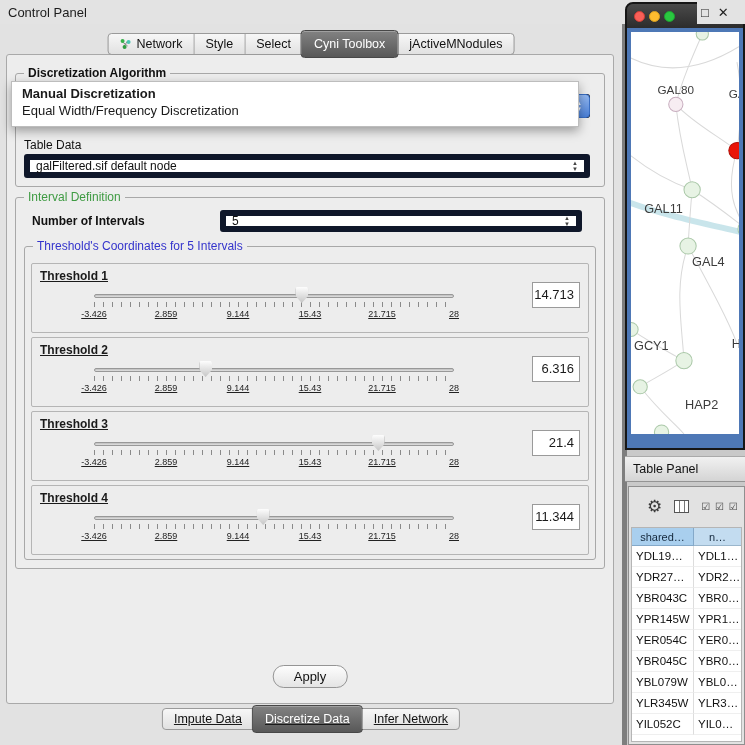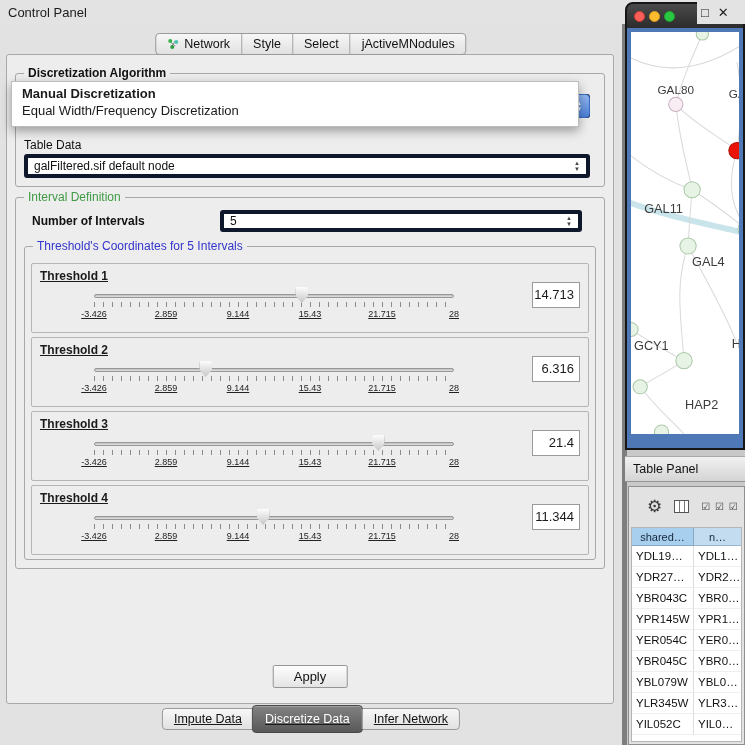--- a/index.html
+++ b/index.html
@@ -50,21 +50,21 @@
   }
   .fs { position:absolute; border:1px solid #a8a8a8; border-radius:3px; }
   .fs > .legend { position:absolute; top:-8px; left:8px; background:#ededed; padding:0 4px; font-size:12px; line-height:14px; }
   .legend-dark  { color:#111; font-weight:bold; }
   .legend-green { color:#3f9b43; }
   .legend-blue  { color:#3434cc; }
 
   
   .combo {
     position:absolute; display:flex; align-items:center;
-    background:#fff; border:4px solid #0f172a; border-radius:3px;
+    background:#fff; border:6px solid #0f172a; border-radius:3px;
     font-size:12px; padding:0 6px; color:#111;
   }
   .combo .arrows { margin-left:auto; display:flex; flex-direction:column; align-items:center; font-size:6px; line-height:6px; color:#444; }
   .combo .arrows::before { content:"▲"; }
   .combo .arrows::after  { content:"▼"; }
   .combo-cap {
     position:absolute; width:22px; height:24px;
     background:linear-gradient(#92b7f0,#4a7fd6);
     border:1px solid #3a6ec2; border-radius:0 4px 4px 0;
     display:flex; flex-direction:column; align-items:center; justify-content:center;
@@ -107,21 +107,21 @@
   
   .listbox { position:absolute; left:8px; top:28px; width:574px; height:52px;
              background:#fff; border:1px solid #b0b0b0; overflow:hidden; }
   .listbox .item { font-size:12px; height:18px; line-height:18px; padding:0 6px; }
   .vscroll { position:absolute; right:0; top:0; bottom:0; width:14px; background:#f2f2f2; border-left:1px solid #ccc; }
   .vscroll .sb-thumb { position:absolute; left:2px; top:2px; width:9px; height:26px; background:#c4c4c4; border-radius:5px; }
 
   .apply-btn { position:absolute; left:50%; transform:translateX(-50%); top:610px;
                padding:3px 20px; font-size:13px; color:#111;
                background:linear-gradient(#fdfdfd,#e4e4e4);
-               border:1px solid #959595; border-radius:2px; }
+               border:1px solid #959595; border-radius:11px; }
 
   
   .net-window {
     position:absolute; left:625px; top:2px; width:120px; height:448px;
     border:2px solid #161616; border-radius:8px 8px 0 0;
     background:#2e2e2e; z-index:10; overflow:hidden;
   }
   .net-titlebar { height:24px; background:linear-gradient(#4a4a4a,#2c2c2c);
                   display:flex; align-items:center; gap:4px; padding-left:7px; }
   .light { width:11px; height:11px; border-radius:50%; }
@@ -181,20 +181,23 @@
           <circle cx="5" cy="9" r="2" fill="#2e9e42"></circle>
       </svg>
       <span>Network</span>
     </div>
     <div class="tab">
         <span>Style</span>
       </div>
     <div class="tab">
         <span>Select</span>
       </div>
+    <div class="tab selected">
+        <span>Cyni Toolbox</span>
+      </div>
     <div class="tab">
         <span>jActiveMNodules</span>
       </div>
   </div>
 
   <div class="cp-inner">
 
     <div class="fs" style="left:8px; top:18px; width:590px; height:114px;">
       <div class="legend legend-dark">Discretization Algorithm</div>
       <div class="combo" style="left:8px; top:20px; width:566px; height:24px;"></div>

